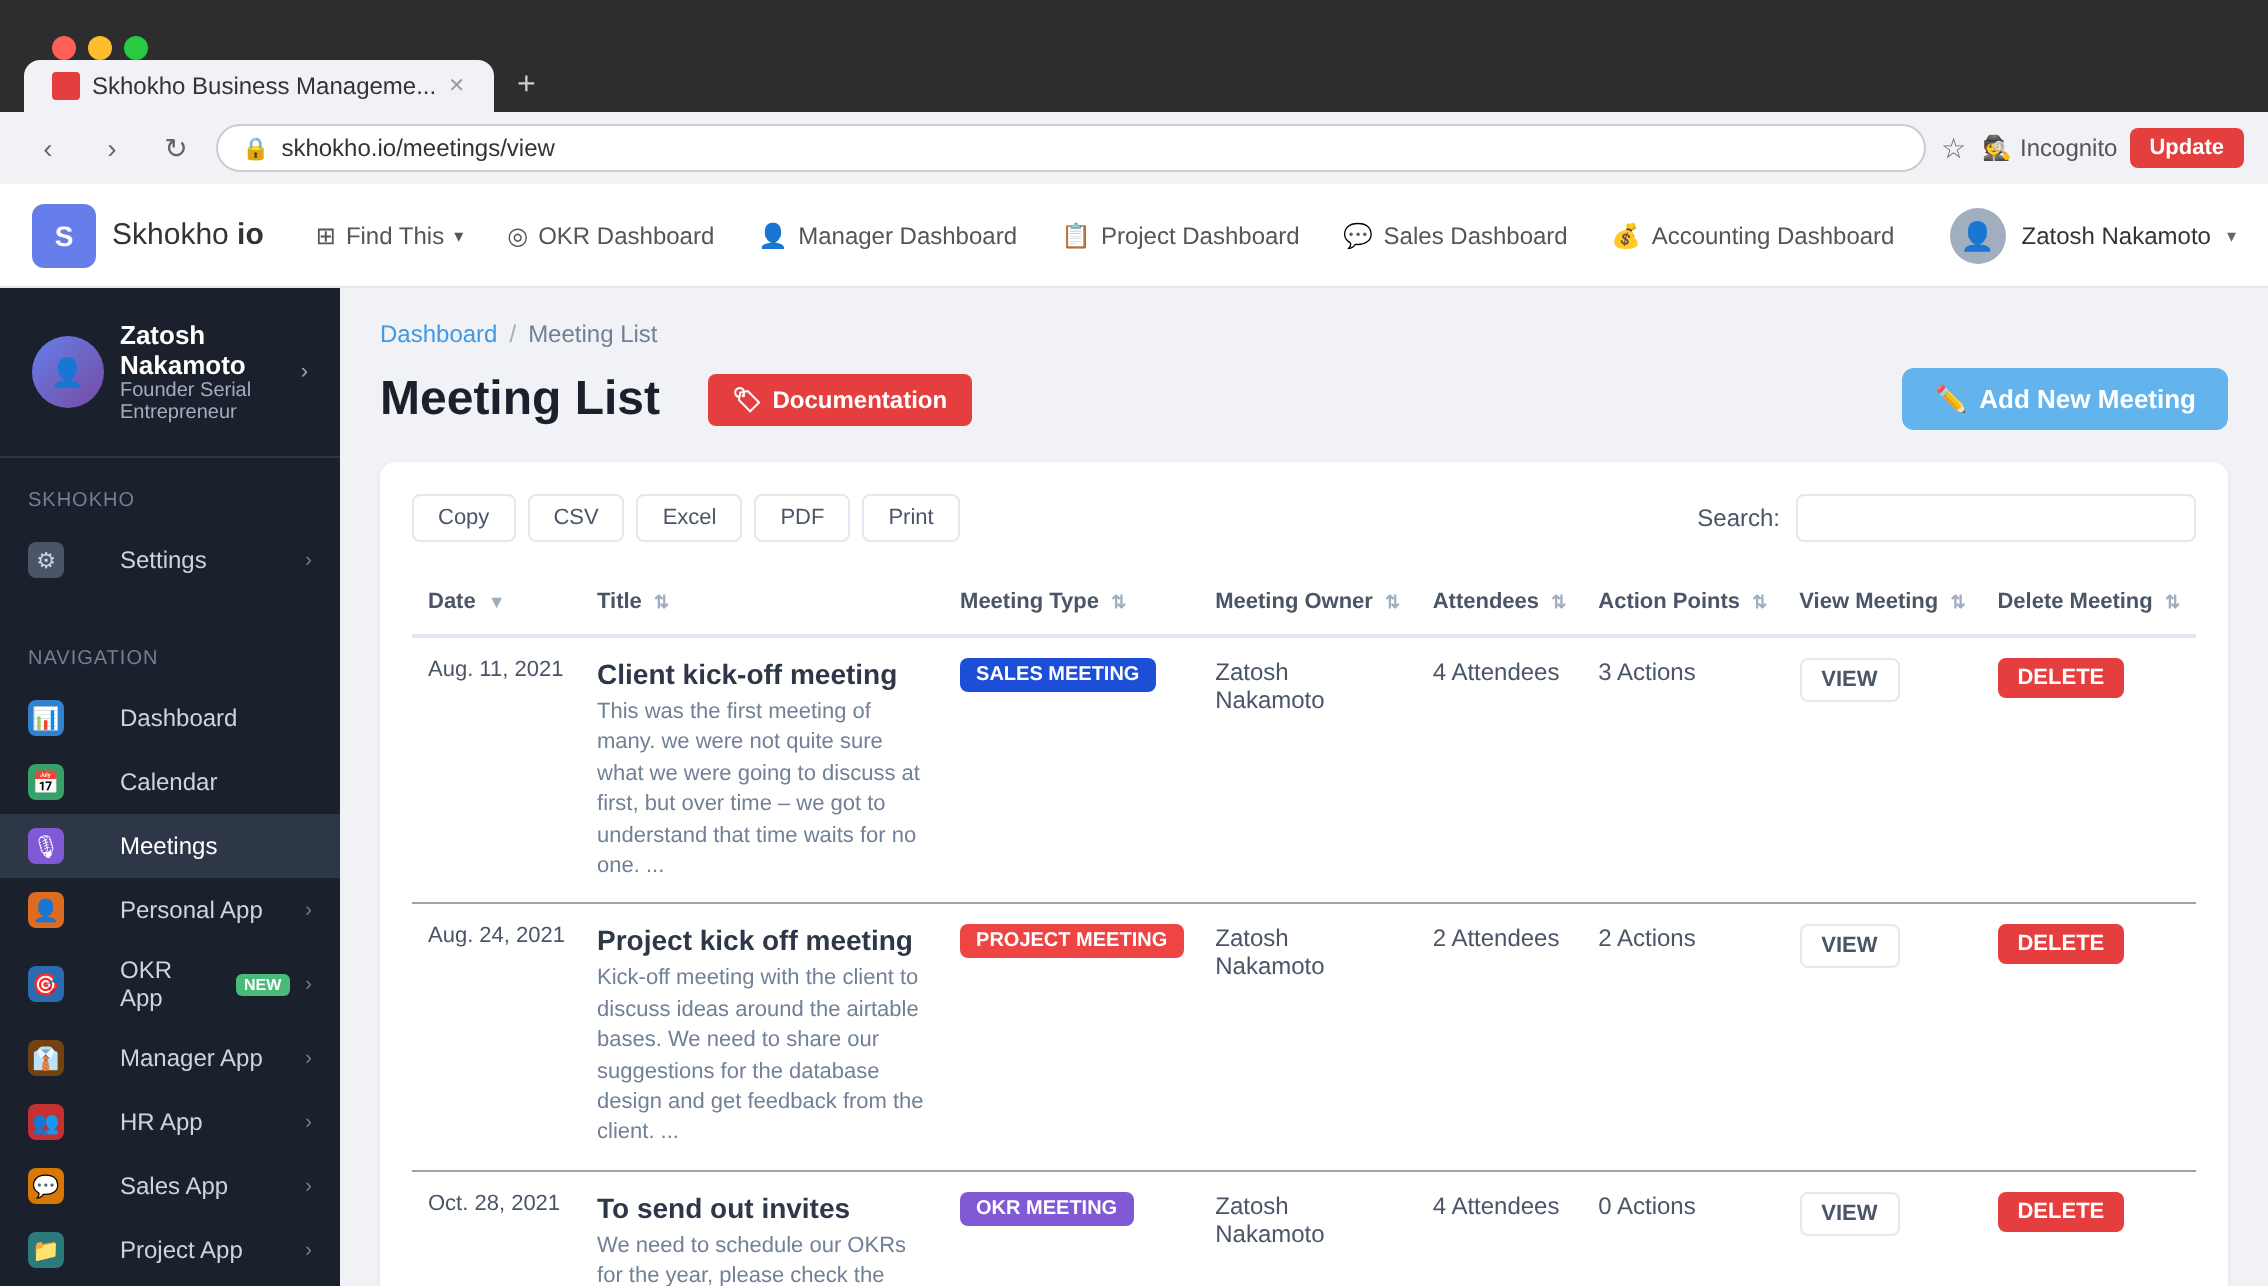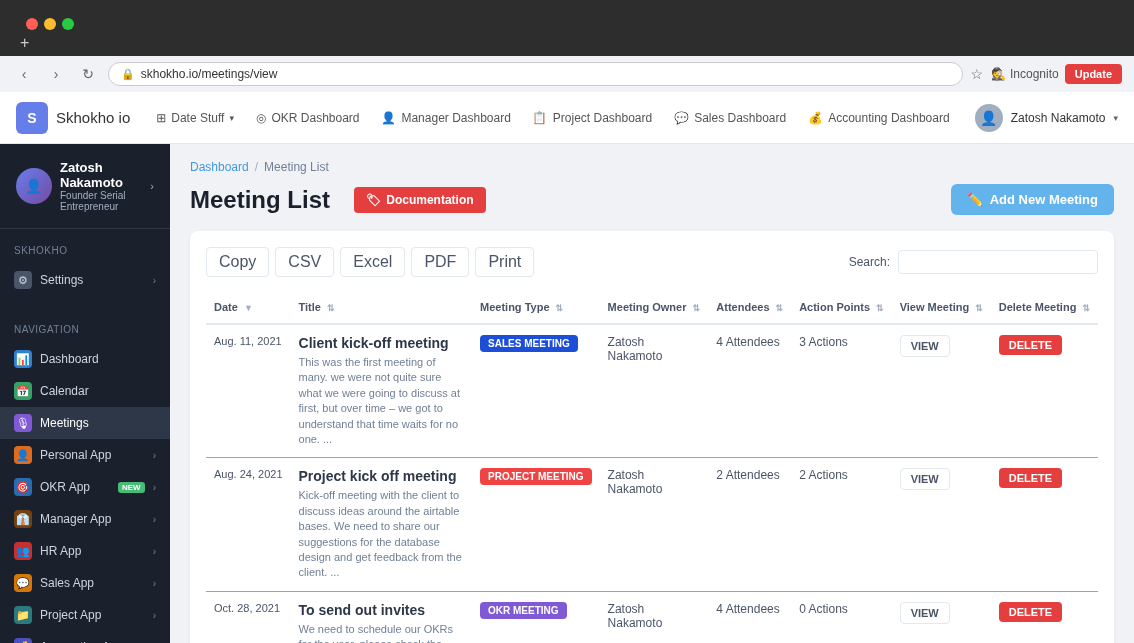--- a/index.html
+++ b/index.html
@@ -45,21 +45,21 @@
     .sidebar-user-info { flex: 1; }
     .sidebar-username { font-size: 13px; font-weight: 600; color: white; }
     .sidebar-role { font-size: 10px; color: #a0aec0; }
     .sidebar-chevron { color: #a0aec0; font-size: 11px; }
 
     .sidebar-section { padding: 12px 0; }
     .sidebar-section-title { font-size: 10px; color: #718096; text-transform: uppercase; letter-spacing: 0.05em; padding: 4px 14px 8px; }
     .sidebar-item { display: flex; align-items: center; gap: 8px; padding: 7px 14px; color: #cbd5e0; font-size: 12px; cursor: pointer; position: relative; }
     .sidebar-item.active { color: white; }
     .sidebar-item-icon { width: 18px; height: 18px; border-radius: 4px; display: flex; align-items: center; justify-content: center; font-size: 11px; flex-shrink: 0; }
-    .sidebar-item-label { flex: 1; }
+    .sidebar-item-label { flex: 1; margin-left: 20px; }
     .sidebar-item-chevron { color: #718096; font-size: 10px; }
     .badge-new { background: #48bb78; color: white; font-size: 8px; font-weight: 700; padding: 1px 4px; border-radius: 3px; }
 
     .icon-settings { background: #4a5568; }
     .icon-dashboard { background: #3182ce; }
     .icon-calendar { background: #38a169; }
     .icon-meetings { background: #805ad5; }
     .icon-personal { background: #dd6b20; }
     .icon-okr { background: #2b6cb0; }
     .icon-manager { background: #744210; }
@@ -75,21 +75,21 @@
     .breadcrumb-link { color: #4299e1; cursor: pointer; }
     .page-header { display: flex; align-items: center; justify-content: space-between; margin-bottom: 16px; }
     .page-title { font-size: 24px; font-weight: 700; color: #1a202c; margin-right: 12px; }
     .page-title-row { display: flex; align-items: center; gap: 12px; }
     .doc-btn { background: #e53e3e; color: white; border: none; border-radius: 4px; padding: 6px 12px; font-size: 12px; font-weight: 600; cursor: pointer; display: flex; align-items: center; gap: 5px; }
     .add-btn { background: #63b3ed; color: white; border: none; border-radius: 6px; padding: 8px 16px; font-size: 13px; font-weight: 600; cursor: pointer; display: flex; align-items: center; gap: 6px; }
 
     
     .table-container { background: white; border-radius: 8px; padding: 16px; box-shadow: 0 1px 3px rgba(0,0,0,0.08); }
     .table-toolbar { display: flex; align-items: center; gap: 6px; margin-bottom: 14px; }
-    .toolbar-btn { background: none; border: 1px solid #e2e8f0; border-radius: 4px; padding: 5px 12px; font-size: 16px; color: #4a5568; cursor: pointer; }
+    .toolbar-btn { background: none; border: 1px solid #e2e8f0; border-radius: 4px; padding: 5px 12px; font-size: 11px; color: #4a5568; cursor: pointer; }
     .search-area { margin-left: auto; display: flex; align-items: center; gap: 8px; }
     .search-label { font-size: 12px; color: #4a5568; }
     .search-input { border: 1px solid #e2e8f0; border-radius: 4px; padding: 4px 8px; font-size: 12px; width: 200px; }
 
     table { width: 100%; border-collapse: collapse; font-size: 12px; }
     thead tr { border-bottom: 2px solid #e2e8f0; }
     th { padding: 10px 8px; text-align: left; font-weight: 600; color: #4a5568; font-size: 11px; white-space: nowrap; margin-left: 28px; }
     th .sort-icon { color: #a0aec0; font-size: 9px; margin-left: 3px; }
     td { padding: 10px 8px; vertical-align: top; border-bottom: 1px solid #a3a3a3; color: #4a5568; }
     tr:last-child td { border-bottom: none; }
@@ -113,20 +113,25 @@
 </head>
 <body>
 
 <div class="browser-chrome">
   <div class="traffic-lights">
     <div class="tl tl-red"></div>
     <div class="tl tl-yellow"></div>
     <div class="tl tl-green"></div>
   </div>
   <div class="browser-tabs">
+    <div class="browser-tab active">
+      <span class="browser-favicon"></span>
+      <span>Skhokho Business Manageme...</span>
+      <span class="tab-close">✕</span>
+    </div>
     <button class="tab-new">+</button>
   </div>
 </div>
 <div class="browser-bar">
   <button class="nav-btn">‹</button>
   <button class="nav-btn">›</button>
   <button class="nav-btn">↻</button>
   <div class="address-bar">
     <span class="lock-icon">🔒</span>
     <span>skhokho.io/meetings/view</span>
@@ -138,27 +143,27 @@
       <span>Incognito</span>
     </span>
     <button class="update-btn">Update</button>
   </div>
 </div>
 
 <div class="app-header">
   <div class="app-logo">
     <div class="logo-icon">S</div>
     <span class="logo-text">
-      <span>Skhokho</span><span style="font-weight:400"> io</span>
+      <span>Skhokho</span><span style="font-weight:700"> io</span>
     </span>
   </div>
   <div class="nav-links">
     <div class="nav-link">
       <span>⊞</span>
-      <span>Date Stuff</span>
+      <span>Find This</span>
       <span style="font-size:9px">▾</span>
     </div>
     <div class="nav-link">
       <span>◎</span>
       <span>OKR Dashboard</span>
     </div>
     <div class="nav-link">
       <span>👤</span>
       <span>Manager Dashboard</span>
     </div>

